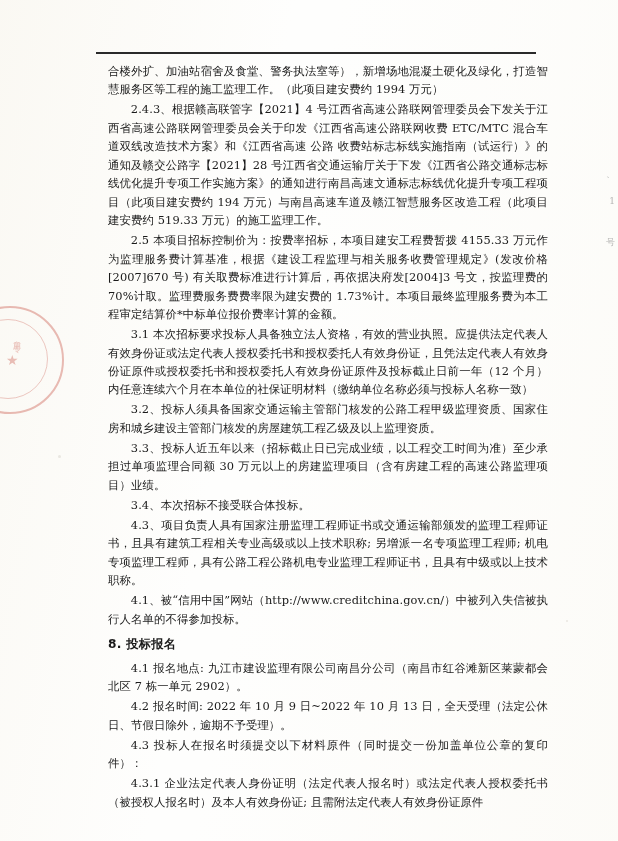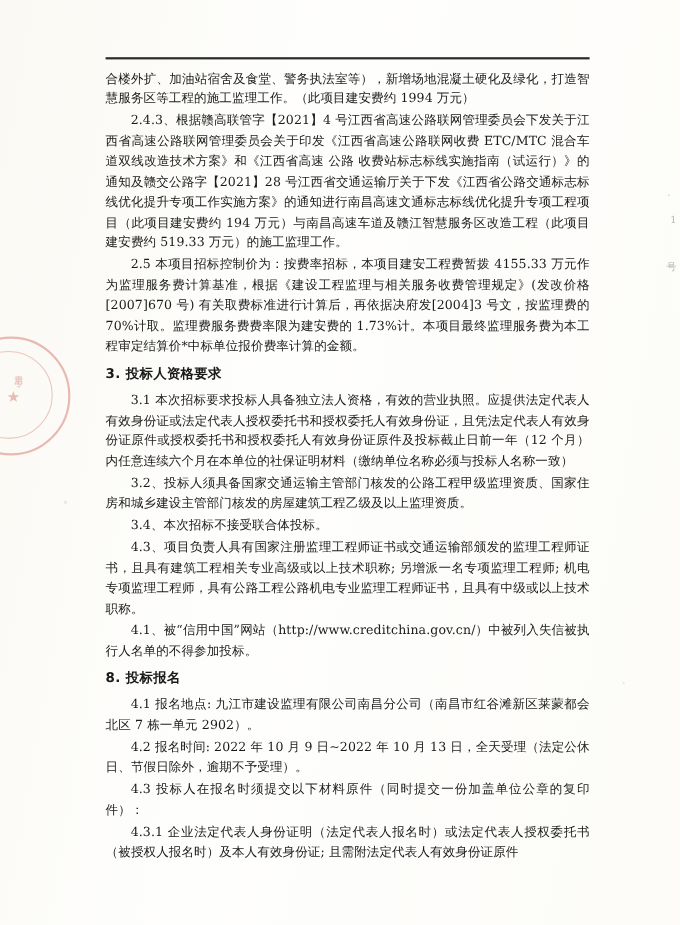--- a/index.html
+++ b/index.html
@@ -33,21 +33,21 @@
   .rule-top {
     position: absolute;
     left: 96px;
     top: 52px;
     width: 440px;
     height: 2px;
     background: #2a2a2a;
   }
   .content {
     position: absolute;
-    left: 96px;
+    left: 108px;
     top: 62px;
     width: 440px;
     font-size: 11.4px;
     line-height: 1.62;
     text-align: justify;
     text-justify: inter-ideograph;
   }
   p {
     margin: 0 0 1.5px 0;
     letter-spacing: 0.1px;
@@ -147,24 +147,24 @@
 
   <div class="speck" style="left:58px; top:455px; width:3px; height:3px;"></div>
   <div class="speck" style="left:566px; top:620px; width:2px; height:2px;"></div>
 
   <div class="content">
 
     <p class="noindent">合楼外扩、加油站宿舍及食堂、警务执法室等），新增场地混凝土硬化及绿化，打造智慧服务区等工程的施工监理工作。（此项目建安费约 1994 万元）</p>
     <p class="indent">2.4.3、根据赣高联管字【2021】4 号江西省高速公路联网管理委员会下发关于江西省高速公路联网管理委员会关于印发《江西省高速公路联网收费 ETC/MTC 混合车道双线改造技术方案》和《江西省高速 公路 收费站标志标线实施指南（试运行）》的通知及赣交公路字【2021】28 号江西省交通运输厅关于下发《江西省公路交通标志标线优化提升专项工作实施方案》的通知进行南昌高速文通标志标线优化提升专项工程项目（此项目建安费约 194 万元）与南昌高速车道及赣江智慧服务区改造工程（此项目建安费约 519.33 万元）的施工监理工作。</p>
     <p class="indent">2.5 本项目招标控制价为：按费率招标，本项目建安工程费暂拨 4155.33 万元作为监理服务费计算基准，根据《建设工程监理与相关服务收费管理规定》(发改价格[2007]670 号) 有关取费标准进行计算后，再依据决府发[2004]3 号文，按监理费的 70%计取。监理费服务费费率限为建安费的 1.73%计。本项目最终监理服务费为本工程审定结算价*中标单位报价费率计算的金额。</p>
 
-    <h3 class="heading">3. 投标人资格要求</h3>
 
     <p class="indent">3.1 本次招标要求投标人具备独立法人资格，有效的营业执照。应提供法定代表人有效身份证或法定代表人授权委托书和授权委托人有效身份证，且凭法定代表人有效身份证原件或授权委托书和授权委托人有效身份证原件及投标截止日前一年（12 个月）内任意连续六个月在本单位的社保证明材料（缴纳单位名称必须与投标人名称一致）</p>
     <p class="indent">3.2、投标人须具备国家交通运输主管部门核发的公路工程甲级监理资质、国家住房和城乡建设主管部门核发的房屋建筑工程乙级及以上监理资质。</p>
+    <p class="indent">3.3、投标人近五年以来（招标截止日已完成业绩，以工程交工时间为准）至少承担过单项监理合同额 30 万元以上的房建监理项目（含有房建工程的高速公路监理项目）业绩。</p>
     <p class="indent">3.4、本次招标不接受联合体投标。</p>
     <p class="indent">4.3、项目负责人具有国家注册监理工程师证书或交通运输部颁发的监理工程师证书，且具有建筑工程相关专业高级或以上技术职称; 另增派一名专项监理工程师; 机电专项监理工程师，具有公路工程公路机电专业监理工程师证书，且具有中级或以上技术职称。</p>
     <p class="indent">4.1、被“信用中国”网站（http://www.creditchina.gov.cn/）中被列入失信被执行人名单的不得参加投标。</p>
 
     <h3 class="heading">8. 投标报名</h3>
 
     <p class="indent">4.1 报名地点: 九江市建设监理有限公司南昌分公司（南昌市红谷滩新区莱蒙都会北区 7 栋一单元 2902）。</p>
     <p class="indent">4.2 报名时间: 2022 年 10 月 9 日~2022 年 10 月 13 日，全天受理（法定公休日、节假日除外，逾期不予受理）。</p>
     <p class="indent">4.3 投标人在报名时须提交以下材料原件（同时提交一份加盖单位公章的复印件）：</p>
     <p class="indent">4.3.1 企业法定代表人身份证明（法定代表人报名时）或法定代表人授权委托书（被授权人报名时）及本人有效身份证; 且需附法定代表人有效身份证原件</p>

